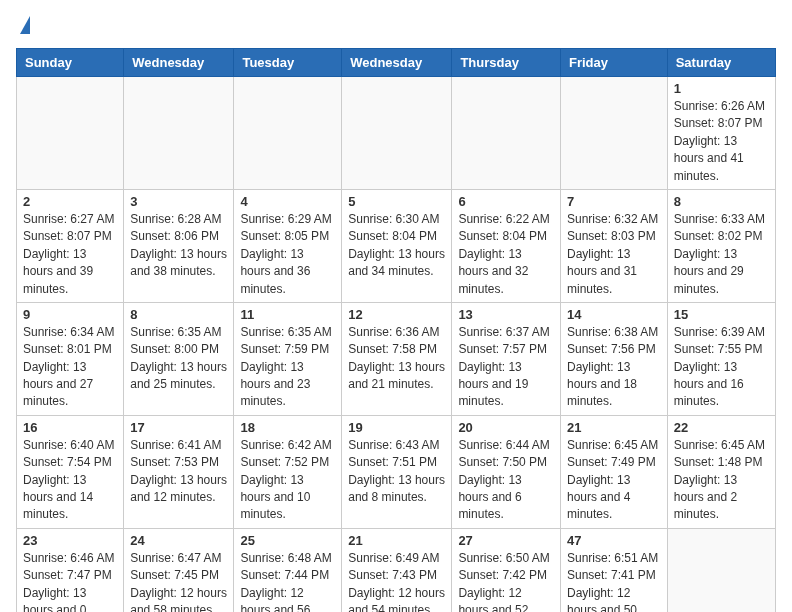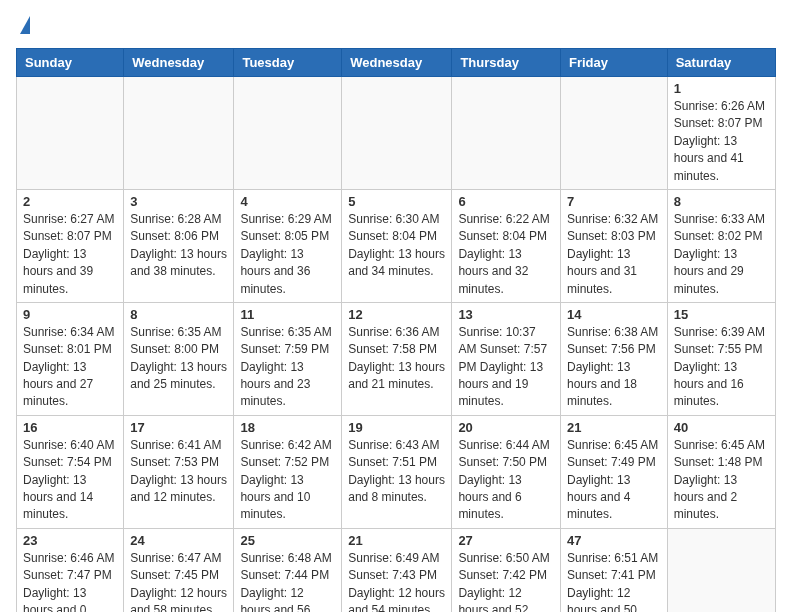--- a/index.html
+++ b/index.html
@@ -216,21 +216,21 @@
         </td>
         <td>
           <span class="day-num">12</span>
           <div class="day-info">Sunrise: 6:36 AM
 Sunset: 7:58 PM
 Daylight: 13 hours
 and 21 minutes.</div>
         </td>
         <td>
           <span class="day-num">13</span>
-          <div class="day-info">Sunrise: 10:37 AM
+          <div class="day-info">Sunrise: 6:37 AM
 Sunset: 7:57 PM
 Daylight: 13 hours
 and 19 minutes.</div>
         </td>
         <td>
           <span class="day-num">14</span>
           <div class="day-info">Sunrise: 6:38 AM
 Sunset: 7:56 PM
 Daylight: 13 hours
 and 18 minutes.</div>
@@ -280,21 +280,21 @@
 and 6 minutes.</div>
         </td>
         <td>
           <span class="day-num">21</span>
           <div class="day-info">Sunrise: 6:45 AM
 Sunset: 7:49 PM
 Daylight: 13 hours
 and 4 minutes.</div>
         </td>
         <td>
-          <span class="day-num">40</span>
+          <span class="day-num">22</span>
           <div class="day-info">Sunrise: 6:45 AM
 Sunset: 1:48 PM
 Daylight: 13 hours
 and 2 minutes.</div>
         </td>
       </tr>
       <tr class="week-row">
         <td>
           <span class="day-num">23</span>
           <div class="day-info">Sunrise: 6:46 AM

